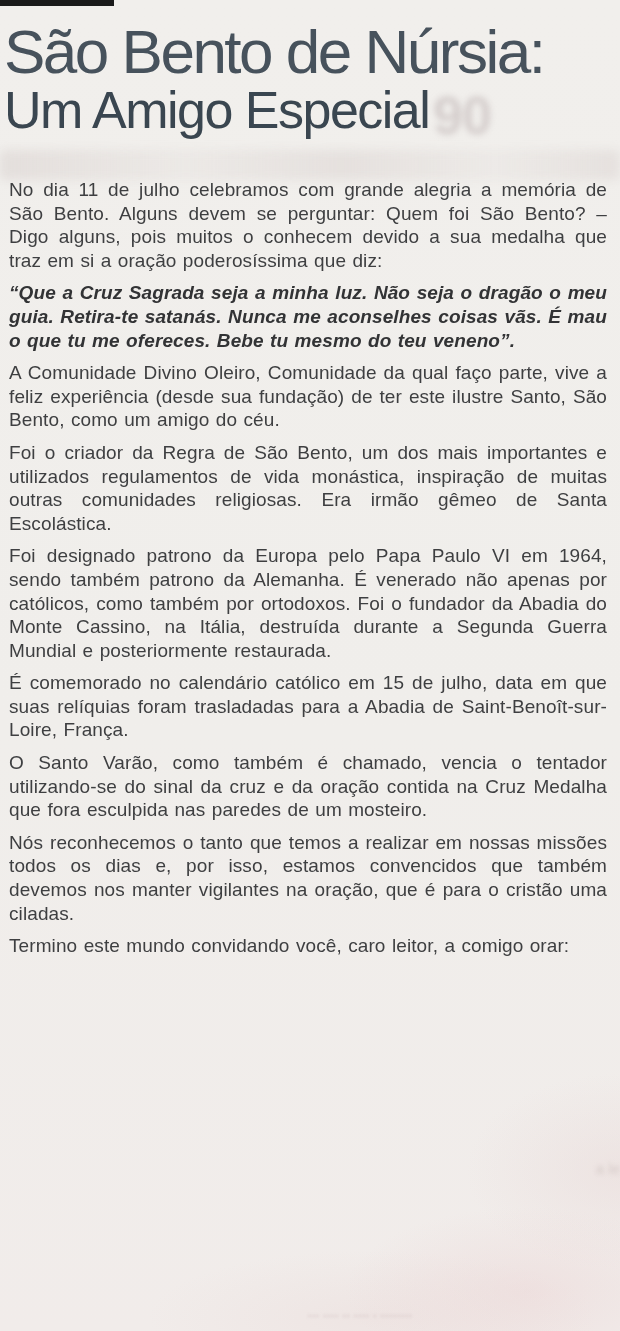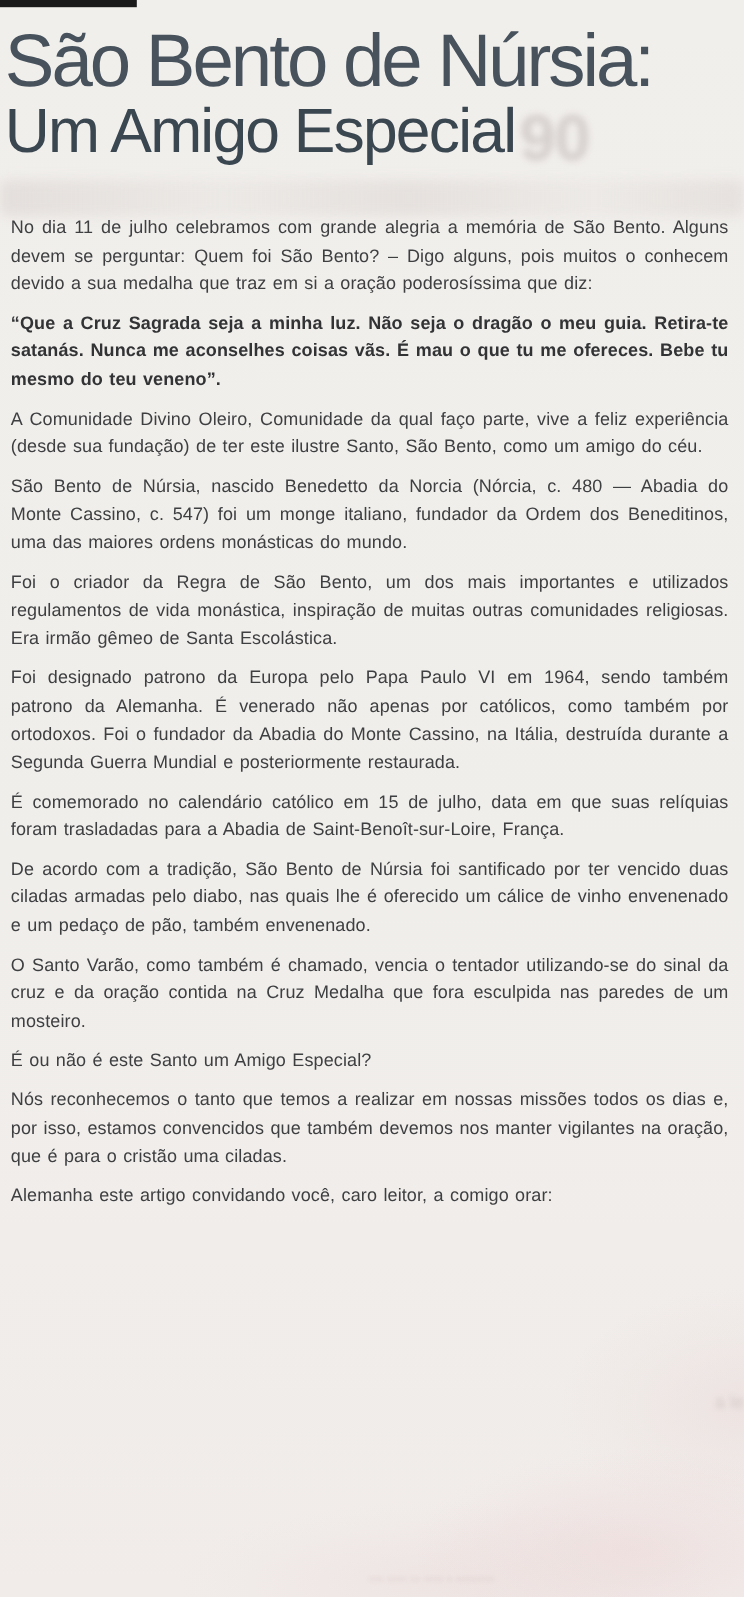--- a/index.html
+++ b/index.html
@@ -86,30 +86,31 @@
     text-align: center;
   }
   main {
     position: relative;
     z-index: 2;
     margin-top: 38px;
     padding: 0 13px 0 9px;
   }
   main p {
     margin: 0 0 9px 0;
-    font-size: 15px;
+    font-size: 19px;
     line-height: 23.6px;
     letter-spacing: 0.1px;
     word-spacing: 1px;
     color: #3e3f41;
     text-align: justify;
   }
   main p.bold {
     font-weight: 700;
     color: #323335;
+    font-style: italic;
   }
 </style>
 </head>
 <body>
 
 <div class="page">
 
   <div class="corner-bar"></div>
 
   <header>
@@ -119,24 +120,21 @@
 
   <span class="ghost ghost-headline-right">90</span>
   <div class="ghost ghost-headline-under"></div>
   <span class="ghost ghost-right-words gw1">a le</span>
   <span class="ghost ghost-footer">··· ···· ·· ···· · ········</span>
 
   <main id="article-body">
       <p>No dia 11 de julho celebramos com grande alegria a memória de São Bento. Alguns devem se perguntar: Quem foi São Bento? – Digo alguns, pois muitos o conhecem devido a sua medalha que traz em si a oração poderosíssima que diz:</p>
       <p class="bold">“Que a Cruz Sagrada seja a minha luz. Não seja o dragão o meu guia. Retira-te satanás. Nunca me aconselhes coisas vãs. É mau o que tu me ofereces. Bebe tu mesmo do teu veneno”.</p>
       <p>A Comunidade Divino Oleiro, Comunidade da qual faço parte, vive a feliz experiência (desde sua fundação) de ter este ilustre Santo, São Bento, como um amigo do céu.</p>
-      <p>São Bento de Núrsia, nascido Benedetto da Norcia (Nórcia, c. 480 — Abadia do Monte Cassino, c. 547) foi um monge italiano, fundador da Ordem dos Beneditinos, uma das maiores ordens monásticas do mundo.</p>
       <p>Foi o criador da Regra de São Bento, um dos mais importantes e utilizados regulamentos de vida monástica, inspiração de muitas outras comunidades religiosas. Era irmão gêmeo de Santa Escolástica.</p>
       <p>Foi designado patrono da Europa pelo Papa Paulo VI em 1964, sendo também patrono da Alemanha. É venerado não apenas por católicos, como também por ortodoxos. Foi o fundador da Abadia do Monte Cassino, na Itália, destruída durante a Segunda Guerra Mundial e posteriormente restaurada.</p>
       <p>É comemorado no calendário católico em 15 de julho, data em que suas relíquias foram trasladadas para a Abadia de Saint-Benoît-sur-Loire, França.</p>
-      <p>De acordo com a tradição, São Bento de Núrsia foi santificado por ter vencido duas ciladas armadas pelo diabo, nas quais lhe é oferecido um cálice de vinho envenenado e um pedaço de pão, também envenenado.</p>
       <p>O Santo Varão, como também é chamado, vencia o tentador utilizando-se do sinal da cruz e da oração contida na Cruz Medalha que fora esculpida nas paredes de um mosteiro.</p>
-      <p>É ou não é este Santo um Amigo Especial?</p>
       <p>Nós reconhecemos o tanto que temos a realizar em nossas missões todos os dias e, por isso, estamos convencidos que também devemos nos manter vigilantes na oração, que é para o cristão uma ciladas.</p>
-      <p>Alemanha este artigo convidando você, caro leitor, a comigo orar:</p>
+      <p>Termino este mundo convidando você, caro leitor, a comigo orar:</p>
     </main>
 
 </div>
 
 </body></html>

